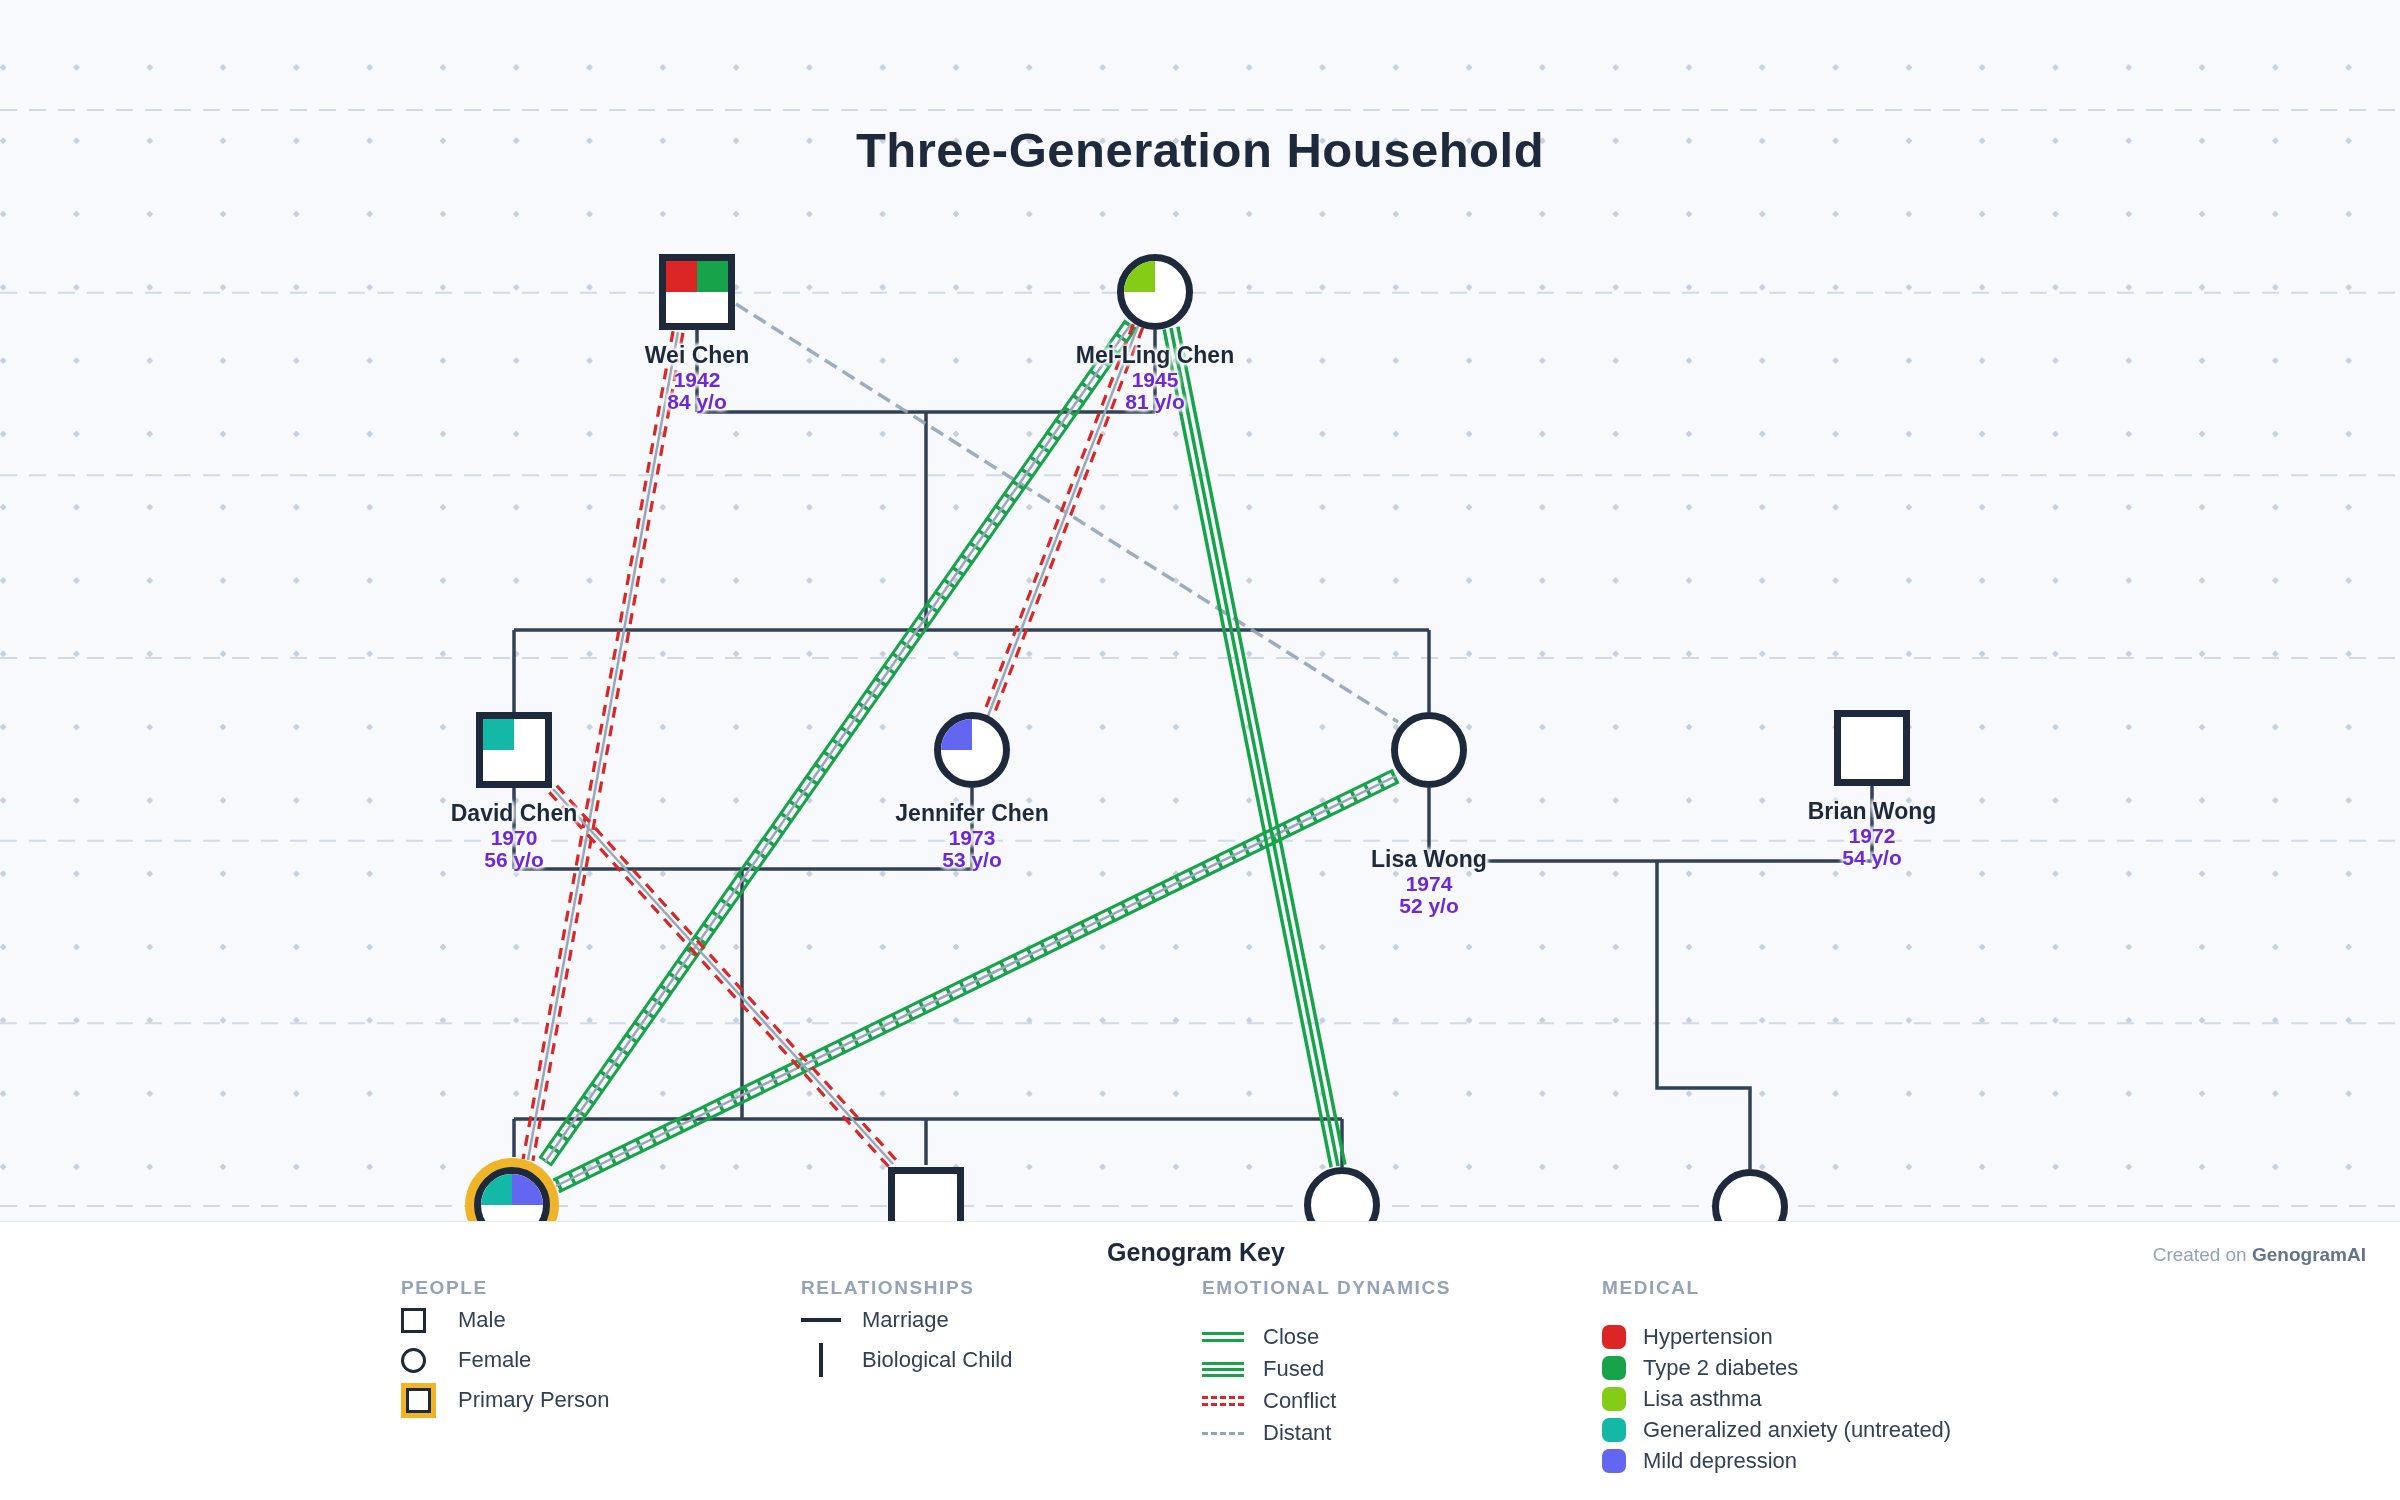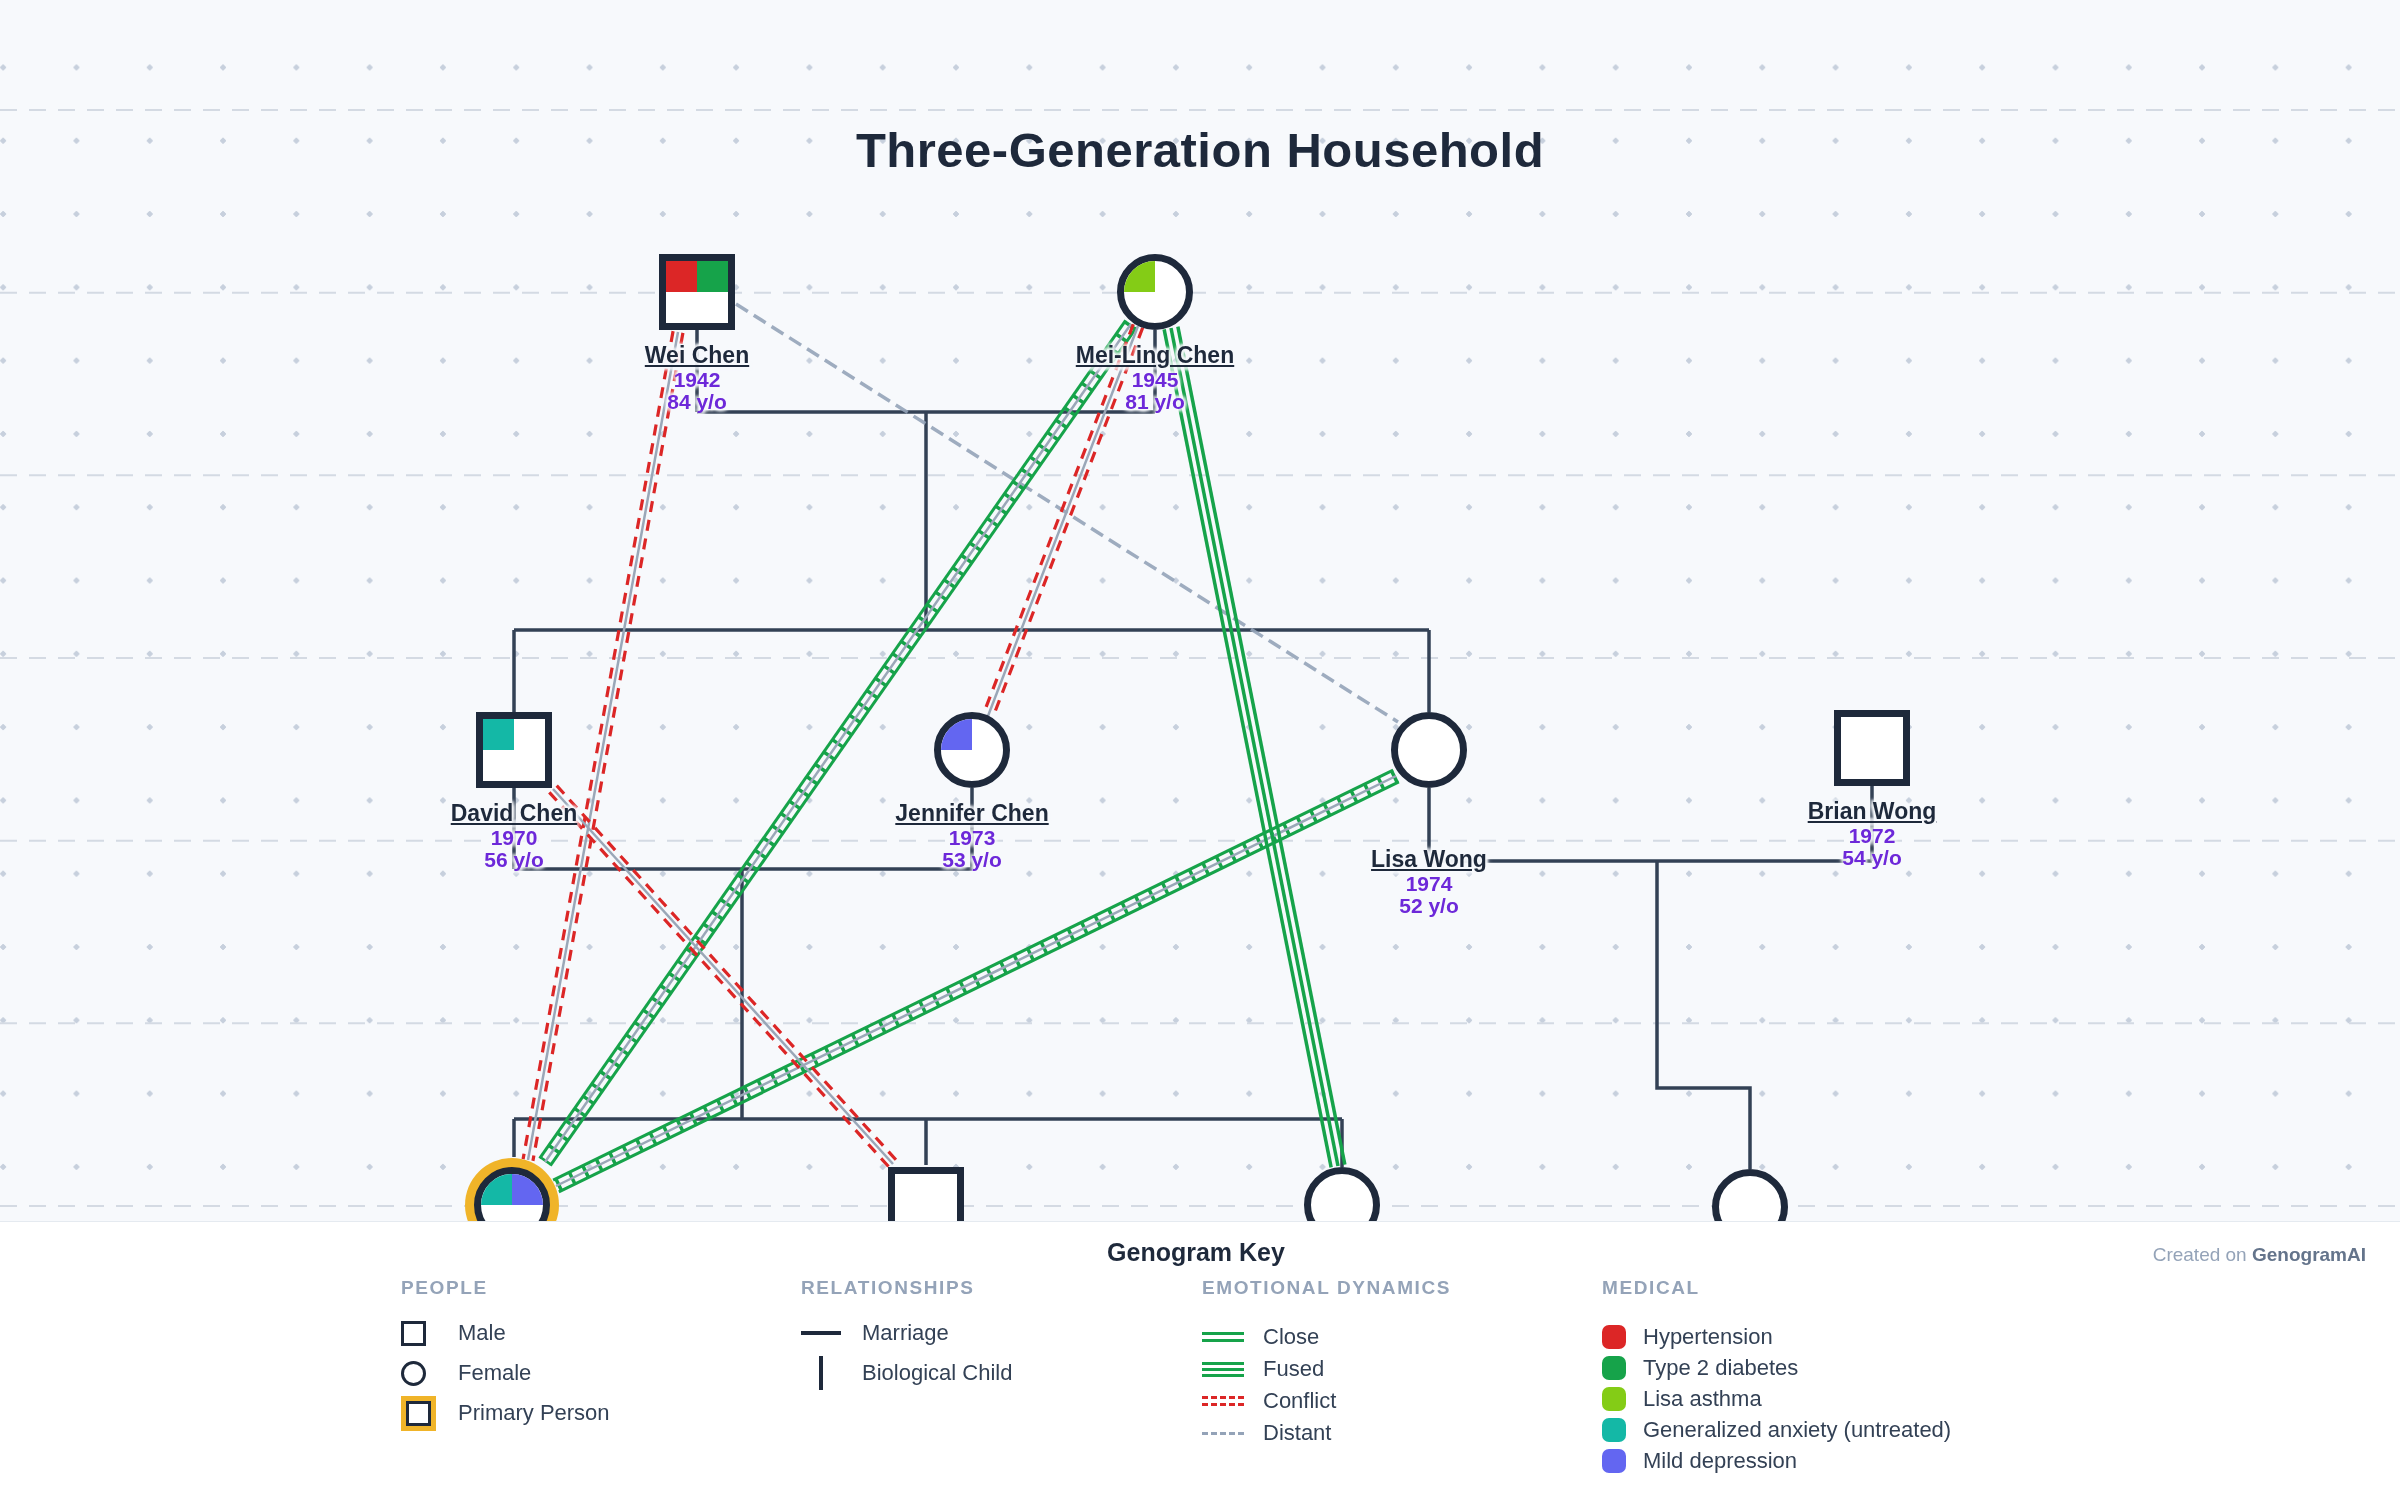--- a/index.html
+++ b/index.html
@@ -22,37 +22,37 @@
     position:absolute;left:0;top:0;width:76px;height:76px;box-sizing:border-box;
     border:7px solid #1e293b;background:#ffffff;overflow:hidden;
   }
   .shape.circle{border-radius:50%;}
   .person.primary .shape{box-shadow:0 0 0 9px #f0b429;}
   .quad{position:absolute;width:50%;height:50%;}
   .quad.tl{left:0;top:0;}
   .quad.tr{right:0;top:0;}
   .plabel{position:absolute;width:300px;text-align:center;z-index:5;
     text-shadow:-2px -2px 3px #f7f9fc,2px -2px 3px #f7f9fc,-2px 2px 3px #f7f9fc,2px 2px 3px #f7f9fc,0 0 7px #f7f9fc;}
-  .pname{font-size:23px;font-weight:bold;color:#1e293b;line-height:27px;text-decoration:underline;}
+  .pname{font-size:23px;font-weight:bold;color:#1e293b;line-height:27px;}
   .pmeta{font-size:21px;color:#6d28d9;line-height:22px;font-weight:600;}
   
   .key-panel{
     position:absolute;left:0;top:1221px;width:2400px;height:279px;background:#ffffff;
     border-top:1px solid #e5eaf0;z-index:10;
   }
   .key-title{position:absolute;left:0;top:16px;width:2392px;text-align:center;
     font-size:25px;font-weight:bold;color:#1e293b;}
   .watermark{position:absolute;right:34px;top:22px;font-size:19px;color:#94a3b8;}
   .watermark b{color:#64748b;}
   .key-col{position:absolute;top:55px;}
   .key-col.c1{left:401px;} .key-col.c2{left:801px;} .key-col.c3{left:1202px;} .key-col.c4{left:1602px;}
   .key-header{font-size:19px;font-weight:bold;color:#94a3b8;letter-spacing:1.6px;}
   .key-item{display:flex;align-items:center;gap:17px;font-size:22px;color:#334155;}
   .c1 .key-item,.c2 .key-item{height:40px;margin-top:0;}
-  .c1 .key-items,.c2 .key-items{margin-top:14px;}
+  .c1 .key-items,.c2 .key-items{margin-top:1px;}
   .c3 .key-items,.c4 .key-items{margin-top:22px;}
   .c3 .key-item{height:32px;}
   .c4 .key-item{height:31px;}
   .icon-box{width:44px;display:flex;justify-content:flex-start;align-items:center;flex:0 0 auto;}
   .c1 .icon-box{width:40px;}
   .ic-male,.ic-female,.ic-primary{width:25px;height:25px;box-sizing:border-box;border:3.5px solid #1e293b;background:#fff;}
   .ic-female{border-radius:50%;}
   .ic-primary{box-shadow:0 0 0 5px #f0b429;margin-left:5px;}
   .ic-marriage{width:40px;height:0;border-top:4px solid #1e293b;}
   .ic-child{width:0;height:34px;border-left:4px solid #1e293b;margin-left:18px;}

